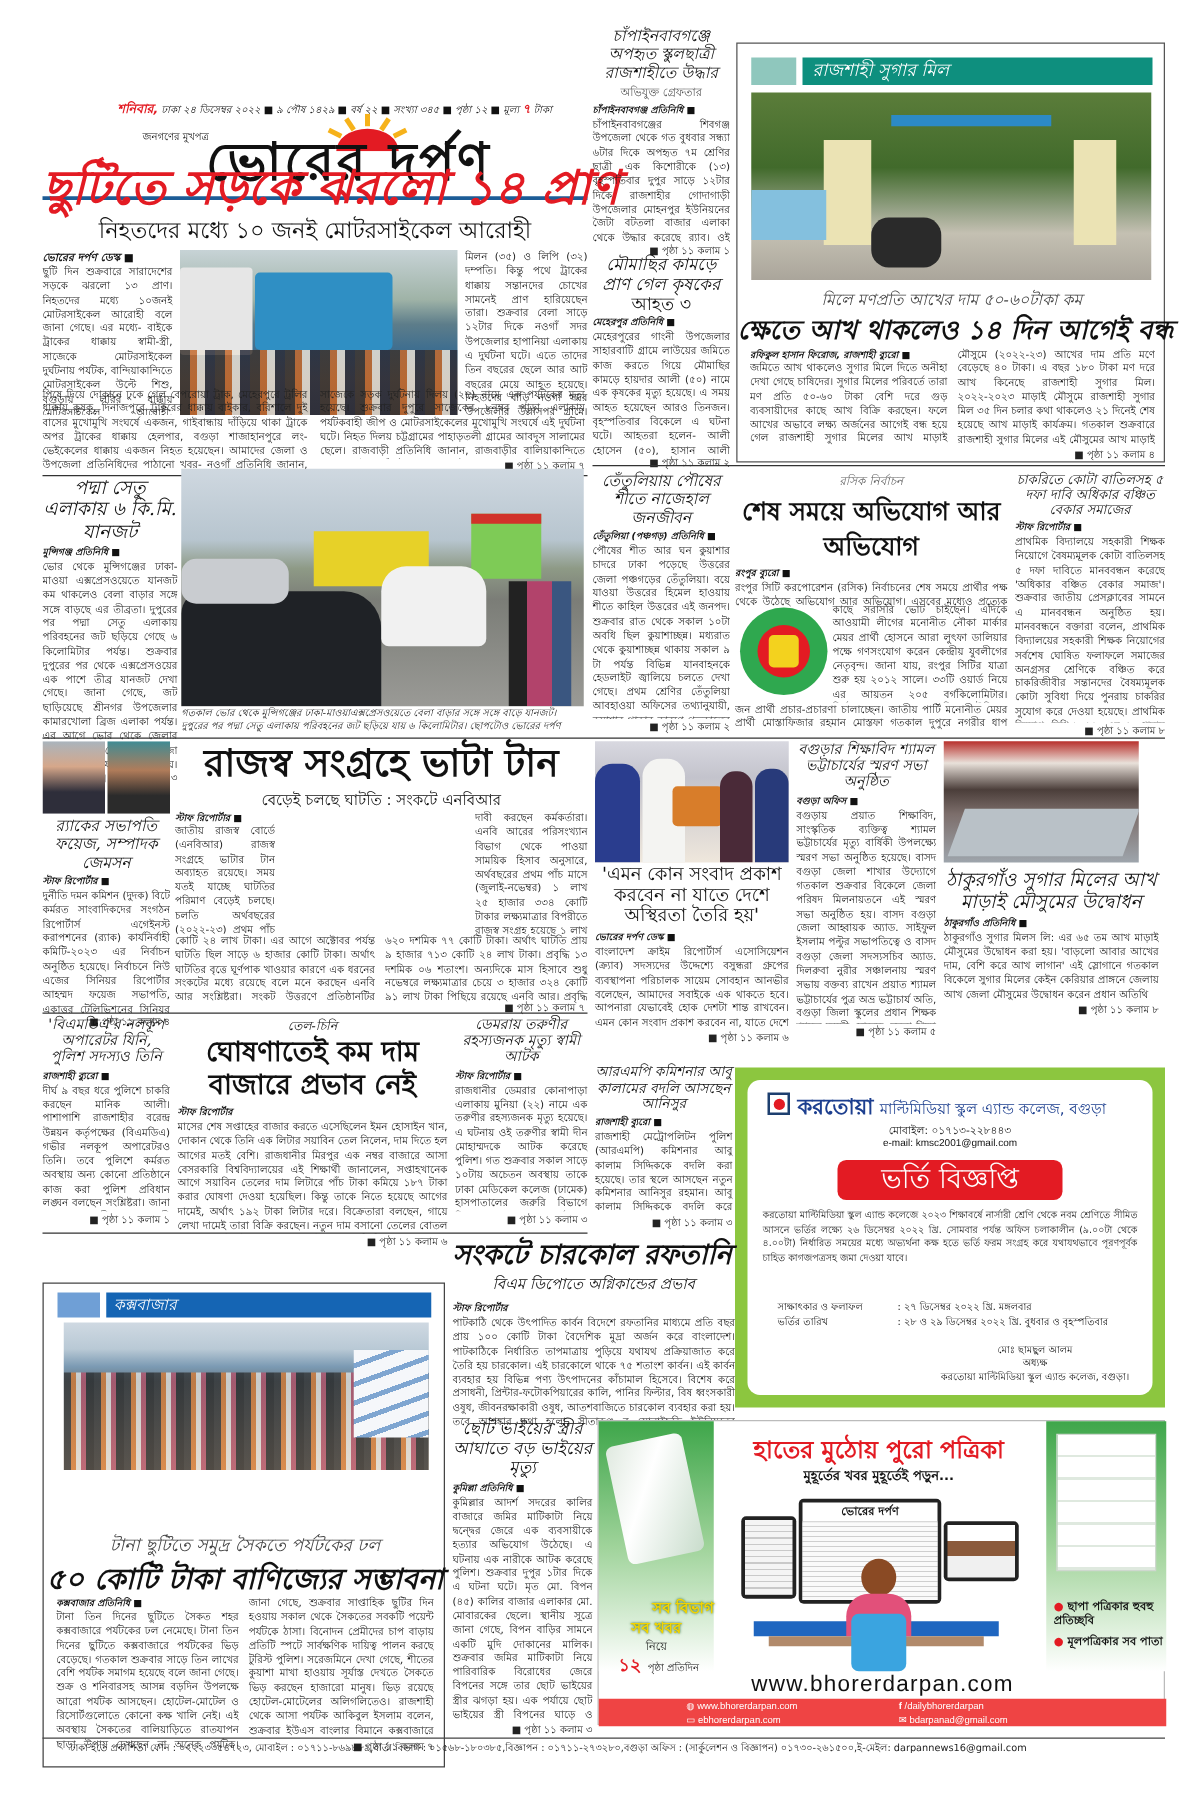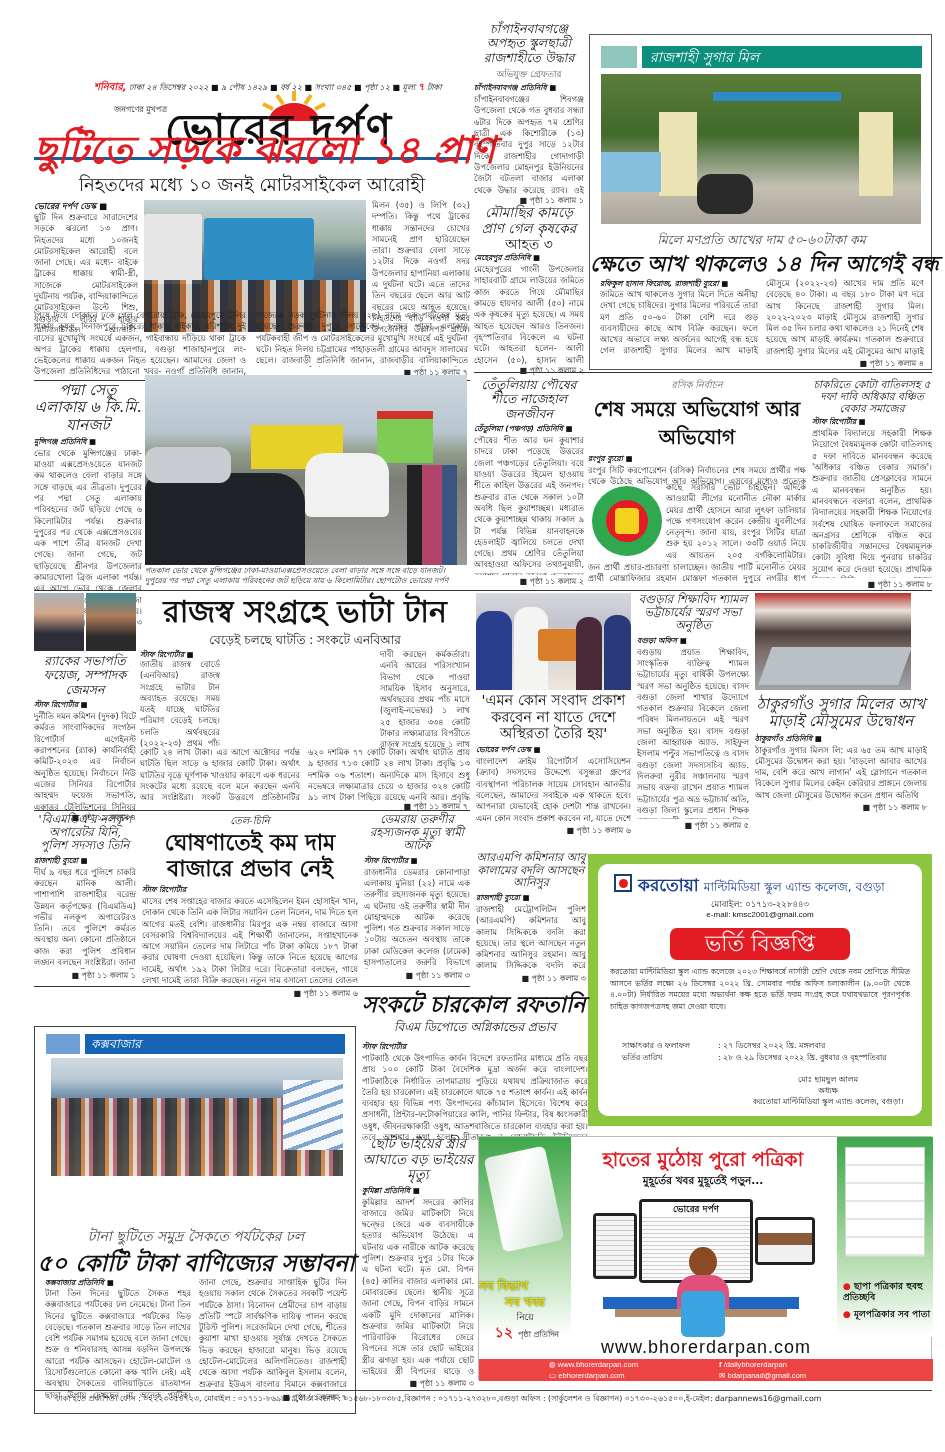--- a/index.html
+++ b/index.html
@@ -273,21 +273,21 @@
 <div class="abs" style="left:362px;top:1136px;width:112px;">
   <div class="hd" style="font-size:13.5px;">ছোট ভাইয়ের স্ত্রীর আঘাতে বড় ভাইয়ের মৃত্যু</div>
   <div class="by" style="font-size:7.5px;margin-top:2px;">কুমিল্লা প্রতিনিধি ■</div>
   <div class="txt" style="height:180px;">কুমিল্লার আদর্শ সদরের কালির বাজারে জমির মাটিকাটা নিয়ে দ্বন্দ্বের জেরে এক ব্যবসায়ীকে হত্যার অভিযোগ উঠেছে। এ ঘটনায় এক নারীকে আটক করেছে পুলিশ। শুক্রবার দুপুর ১টার দিকে এ ঘটনা ঘটে। মৃত মো. বিপন (৪৫) কালির বাজার এলাকার মো. মোবারকের ছেলে। স্থানীয় সূত্রে জানা গেছে, বিপন বাড়ির সামনে একটি মুদি দোকানের মালিক। শুক্রবার জমির মাটিকাটা নিয়ে পারিবারিক বিরোধের জেরে বিপনের সঙ্গে তার ছোট ভাইয়ের স্ত্রীর ঝগড়া হয়। এক পর্যায়ে ছোট ভাইয়ের স্ত্রী বিপনের ঘাড়ে ও পুরুষাঙ্গে আঘাত করলে ঘটনাস্থলে তিনি মারা যান। ঘটনার পর এই নারী পুলিশ হেফাজতে আছে। কুমিল্লার কোতোয়ালি মডেল থানার ওসি আহমেদ সনজুর মোর্শেদ বলেন, খবর</div>
   <div class="cont">■ পৃষ্ঠা ১১ কলাম ৩</div>
 </div>
 
 <div class="abs" style="left:478px;top:1136px;width:454px;height:244px;border:1px solid #bbb;background:#fff;">
   <div class="abs" style="left:0;top:0;width:92px;height:200px;background:linear-gradient(180deg,#3ea64a 0%,#9fd39a 50%,#fff 100%);">
     <div class="abs" style="left:14px;top:14px;width:62px;height:96px;background:linear-gradient(120deg,#dfe9df 0%,#fff 40%,#c8dccb 100%);transform:rotate(-12deg);border-radius:6px;"></div>
-    <div class="abs" style="left:0;top:140px;width:92px;text-align:left;font-size:12px;font-weight:bold;color:#f4d400;font-family:'DejaVu Sans',sans-serif;text-shadow:0 0 2px #175b1f;">সব বিভাগ</div>
+    <div class="abs" style="left:0;top:140px;width:92px;text-align:right;font-size:12px;font-weight:bold;color:#f4d400;font-family:'DejaVu Sans',sans-serif;text-shadow:0 0 2px #175b1f;">সব বিভাগ</div>
     <div class="abs" style="left:0;top:156px;width:92px;text-align:center;font-size:12px;font-weight:bold;color:#f4d400;font-family:'DejaVu Sans',sans-serif;text-shadow:0 0 2px #175b1f;">সব খবর</div>
     <div class="abs" style="left:0;top:173px;width:92px;text-align:center;font-size:9px;font-family:'DejaVu Sans',sans-serif;">নিয়ে</div>
     <div class="abs" style="left:4px;top:184px;width:88px;text-align:center;font-family:'DejaVu Sans',sans-serif;white-space:nowrap;">
       <span style="color:#e31b23;font-size:14px;font-weight:bold;">১২</span>
       <span style="font-size:8px;">পৃষ্ঠা প্রতিদিন</span>
     </div>
   </div>
   <div class="abs" style="left:96px;top:8px;width:256px;text-align:center;font-size:19px;font-weight:bold;color:#e31b23;font-family:'DejaVu Sans',sans-serif;">হাতের মুঠোয় পুরো পত্রিকা</div>
   <div class="abs" style="left:96px;top:36px;width:256px;text-align:center;font-size:10.5px;font-weight:bold;font-family:'DejaVu Sans',sans-serif;">মুহূর্তের খবর মুহূর্তেই পড়ুন...</div>
 

